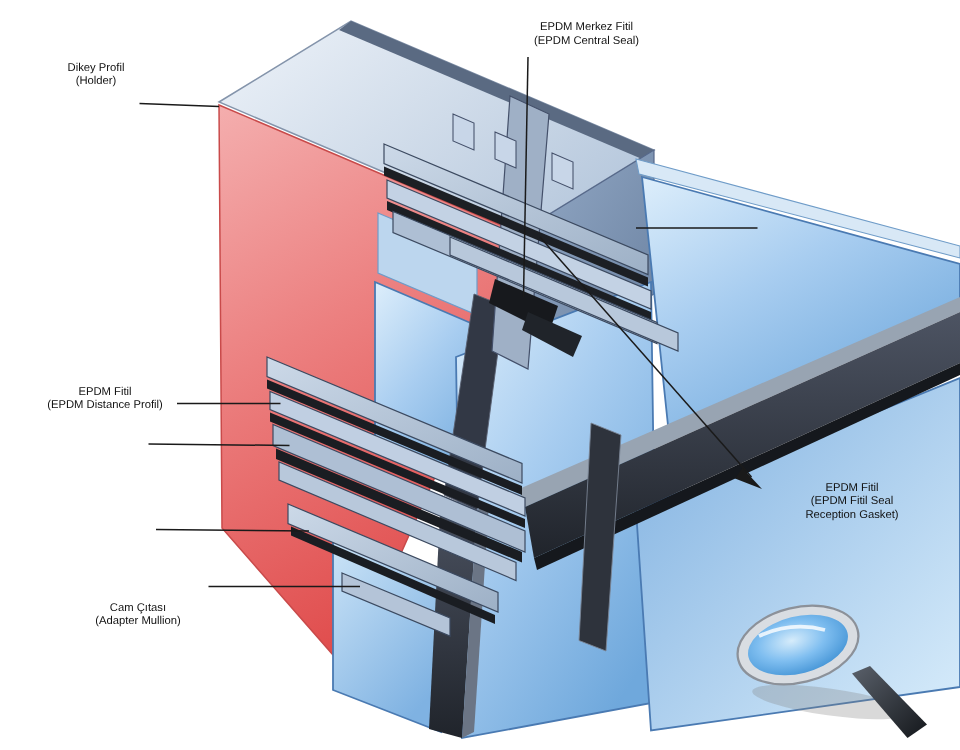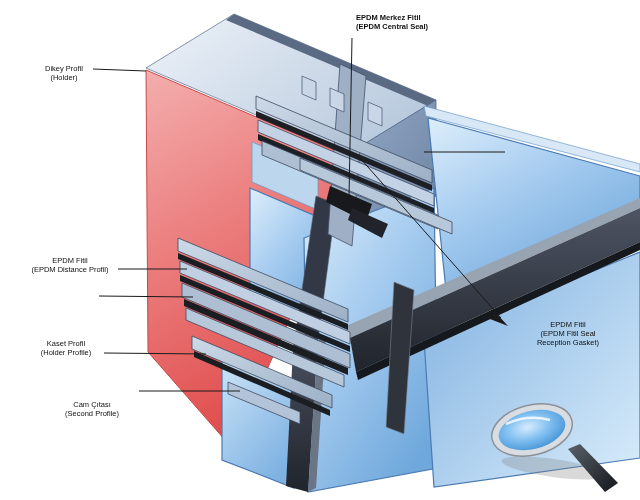--- a/index.html
+++ b/index.html
@@ -2,21 +2,21 @@
 <html><head>
 <meta charset="utf-8">
 <style>
   html,body{margin:0;padding:0;background:#ffffff;}
   #stage{position:relative;width:640px;height:500px;background:#ffffff;overflow:hidden;
          font-family:"Liberation Sans", sans-serif;}
   #drawing{position:absolute;left:0;top:0;}
   .callout{position:absolute;font-size:7.5px;line-height:1.2;color:#101010;
            text-align:center;white-space:nowrap;}
   .callout span{display:block;}
-  .callout.left-align{text-align:left;font-weight:bold;}
+  .callout.left-align{text-align:center;}
 </style>
 </head>
 <body>
 
 <div id="stage">
 
 <svg id="drawing" width="640" height="500" viewBox="0 0 640 500">
   <defs>
     <linearGradient id="pinkGrad" x1="0" y1="0" x2="0.3" y2="1">
       <stop offset="0" stop-color="#f4aeae"></stop>
@@ -128,21 +128,21 @@
 
   <g>
     <ellipse cx="553" cy="468" rx="52" ry="9" fill="rgba(130,130,130,0.30)" transform="rotate(8 553 468)"></ellipse>
     <polygon points="568,449 580,444 618,483 605,492" fill="url(#handleGrad)"></polygon>
     <ellipse cx="532" cy="430" rx="41" ry="25" transform="rotate(-14 532 430)" fill="#d9dde2" stroke="#8c9199" stroke-width="1.5"></ellipse>
     <ellipse cx="532" cy="430" rx="34" ry="19" transform="rotate(-14 532 430)" fill="url(#lensGrad)"></ellipse>
     <path d="M506,424 q22,-10 44,-4" stroke="rgba(255,255,255,0.8)" stroke-width="2.5" fill="none"></path>
   </g>
 </svg>
 
-<div class="callout" style="left:28px; top:40px; width:72px;margin-top:24px;">
+<div class="callout" style="left:28px; top:40px; width:72px;">
   <span>Dikey Profil</span>
   <span>(Holder)</span>
 </div>
 
 <div class="callout left-align" style="left:356px; top:13px;">
   <span>EPDM Merkez Fitil</span>
   <span>(EPDM Central Seal)</span>
 </div>
 
 
@@ -151,23 +151,19 @@
   <span>(EPDM Fitil Seal</span>
   <span>Reception Gasket)</span>
 </div>
 
 <div class="callout" style="left:18px; top:256px; width:104px;">
   <span>EPDM Fitil</span>
   <span>(EPDM Distance Profil)</span>
 </div>
 
 
-<div class="callout" style="left:22px; top:339px; width:88px;">
-  <span>Kaset Profil</span>
-  <span>(Holder Profile)</span>
-</div>
 
 <div class="callout" style="left:42px; top:400px; width:100px;">
   <span>Cam Çıtası</span>
-  <span>(Second Profile)</span>
+  <span>(Adapter Mullion)</span>
 </div>
 
 </div>
 
 </body></html>

